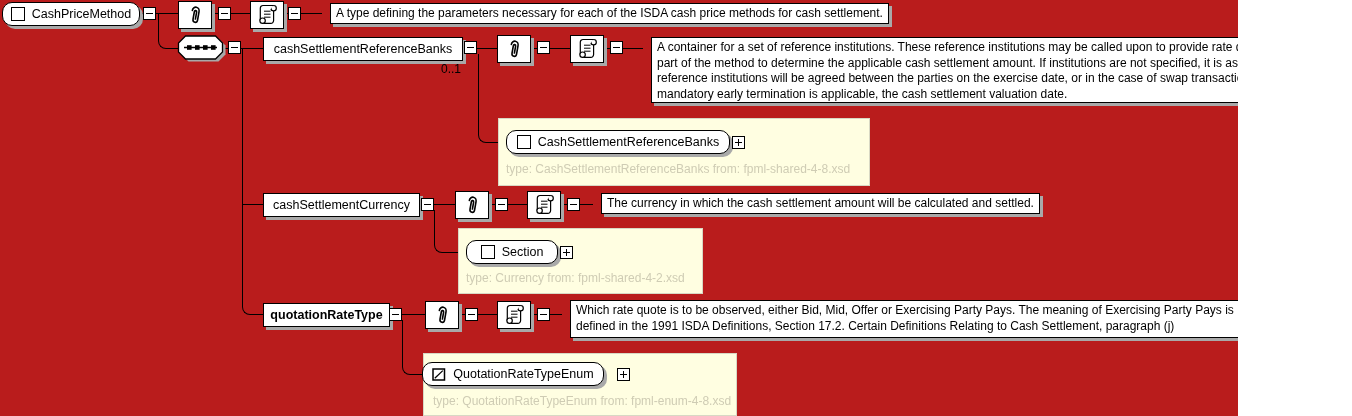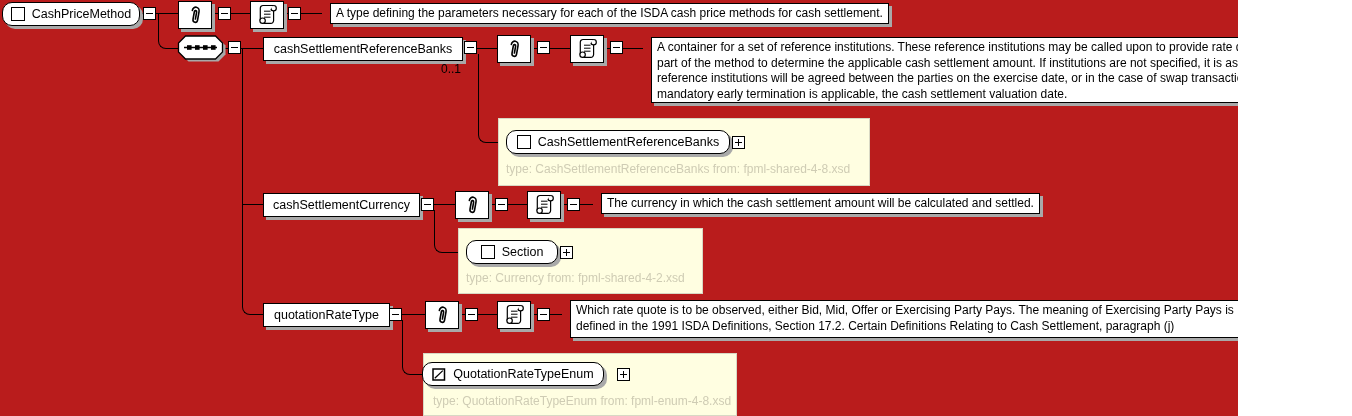--- a/index.html
+++ b/index.html
@@ -195,21 +195,21 @@
   <div class="rbox" style="left:466px;top:240px;width:92px;">
     <span class="sqicon"></span>
     <span>Section</span>
   </div>
   <div class="pm" style="left:560px;top:246px;">
       <i class="h"></i>
       <i class="v"></i>
     </div>
   <div class="tnote" style="left:466px;top:271px;">type: Currency from: fpml-shared-4-2.xsd</div>
 
-  <div class="ebox" style="left:263px;top:303px;width:125px;">
+  <div class="ebox" style="left:263px;top:303px;width:125px;font-weight:bold;">
     <span>quotationRateType</span>
   </div>
   <div class="pm" style="left:389px;top:308px;">
       <i class="h"></i>
     </div>
 
   <div class="ibox" style="left:425px;top:301px;">
     <svg width="32" height="26" viewBox="0 0 32 26">
       <g transform="rotate(10 16 13)" fill="none" stroke="#000" stroke-width="1.6" stroke-linecap="round">
         <path d="M12.6 9 a3.4 3.9 0 0 1 6.8 0 v8.5 a2.3 2.7 0 0 1 -4.6 0 v-7.6 a1.15 1.35 0 0 1 2.3 0 v7"></path>

